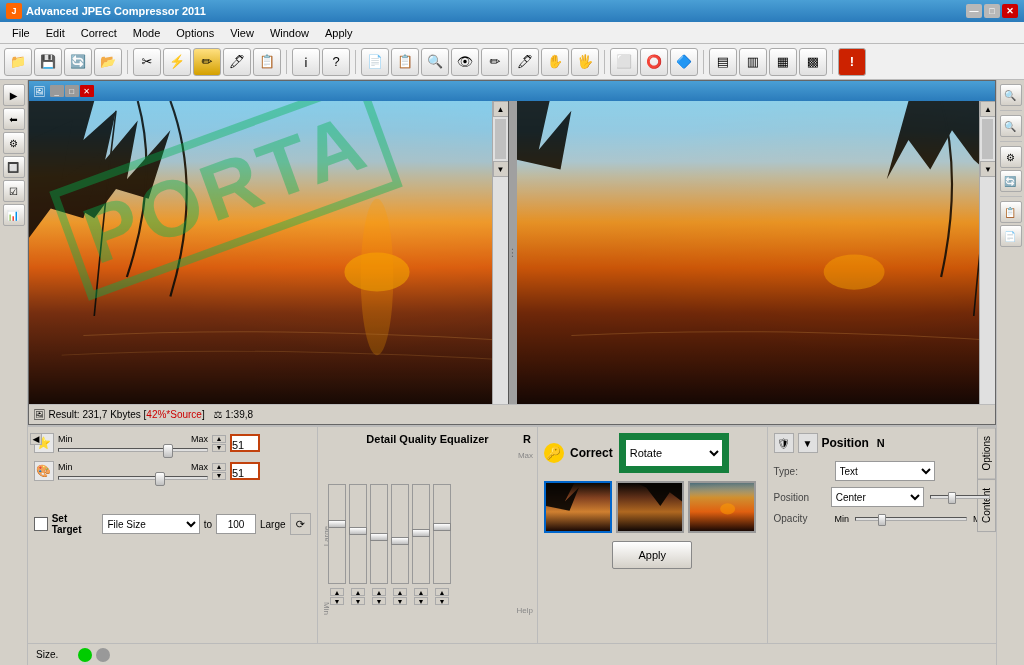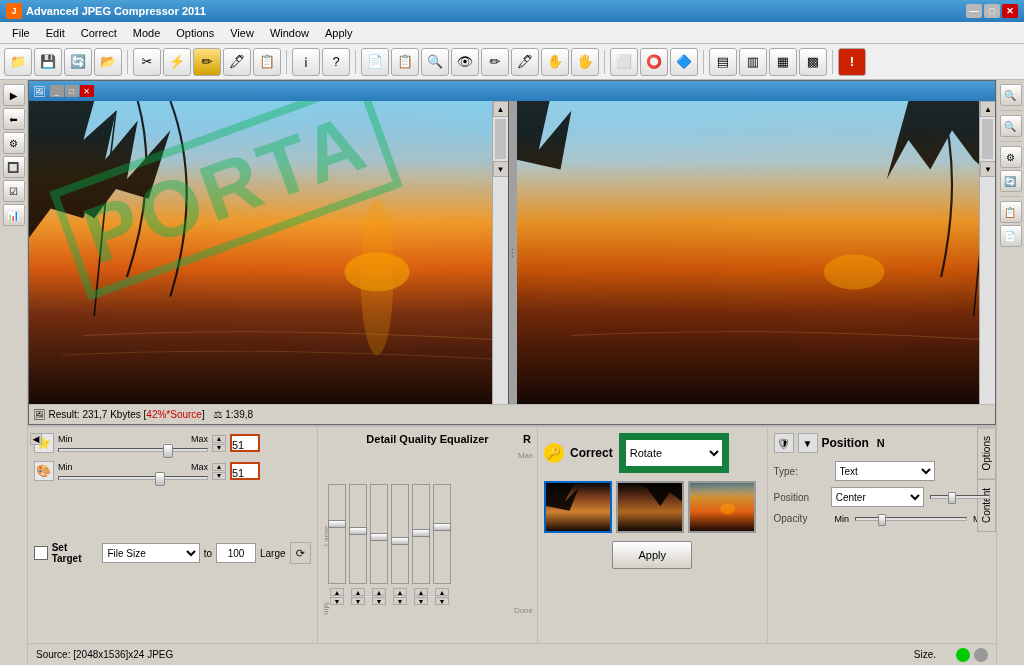--- a/index.html
+++ b/index.html
@@ -789,21 +789,21 @@
             <div class="slider-thumb" style="left:65%;"></div>
           </div>
         </div>
         <div class="mini-arrows">
           <div class="mini-arrow">▲</div>
           <div class="mini-arrow">▼</div>
         </div>
         <div class="slider-value">51</div>
       </div>
 
-      <div class="set-target-row" style="margin-top:57px;">
+      <div class="set-target-row" style="margin-top:28px;">
         <div style="width:14px;height:14px;border:1px solid #666;background:white;"></div>
         <span class="set-target-label">Set Target</span>
         <select class="target-select">
           <option>File Size</option>
         </select>
         <span class="to-label">to</span>
         <input type="text" class="target-value" value="100" style="">
         <span class="kbytes-label">Large</span>
         <div class="target-icon">⟳</div>
       </div>
@@ -871,21 +871,21 @@
           <div class="eq-bar" style="height:100px;">
             <div class="eq-knob" style="top:38px;"></div>
           </div>
           <div style="display:flex;flex-direction:column;gap:1px;margin-top:2px;">
             <div class="mini-arrow">▲</div>
             <div class="mini-arrow">▼</div>
           </div>
         </div>
       </div>
 
-      <span class="small-label">Done</span>
+      <span class="small-label">Help</span>
       <span style="font-size:8px;color:#888;position:absolute;left:4px;bottom:30px;writing-mode:vertical-rl;">Min</span>
     </div>
 
     <div id="correct-panel">
       <div class="correct-header">
         <div class="correct-icon">🔑</div>
         <span class="correct-label">Correct</span>
         <div class="correct-dropdown">
           <select class="rotate-select">
             <option>Rotate</option>
@@ -985,19 +985,18 @@
         <div class="form-slider" style="flex:1;">
           <div class="form-slider-thumb" style="left:20%;"></div>
         </div>
         <span style="font-size:9px;">Max</span>
       </div>
     </div>
   </div>
 </div>
 
 <div id="statusbar" style="bottom:0;position:fixed;">
-  <span class="status-source">Source: [2048x1536]x24 JPEG</span>
   <span class="status-done">Size.</span>
   <div class="status-dots">
     <div class="status-dot dot-green"></div>
     <div class="status-dot dot-gray"></div>
   </div>
 </div>
 
 </body></html>

